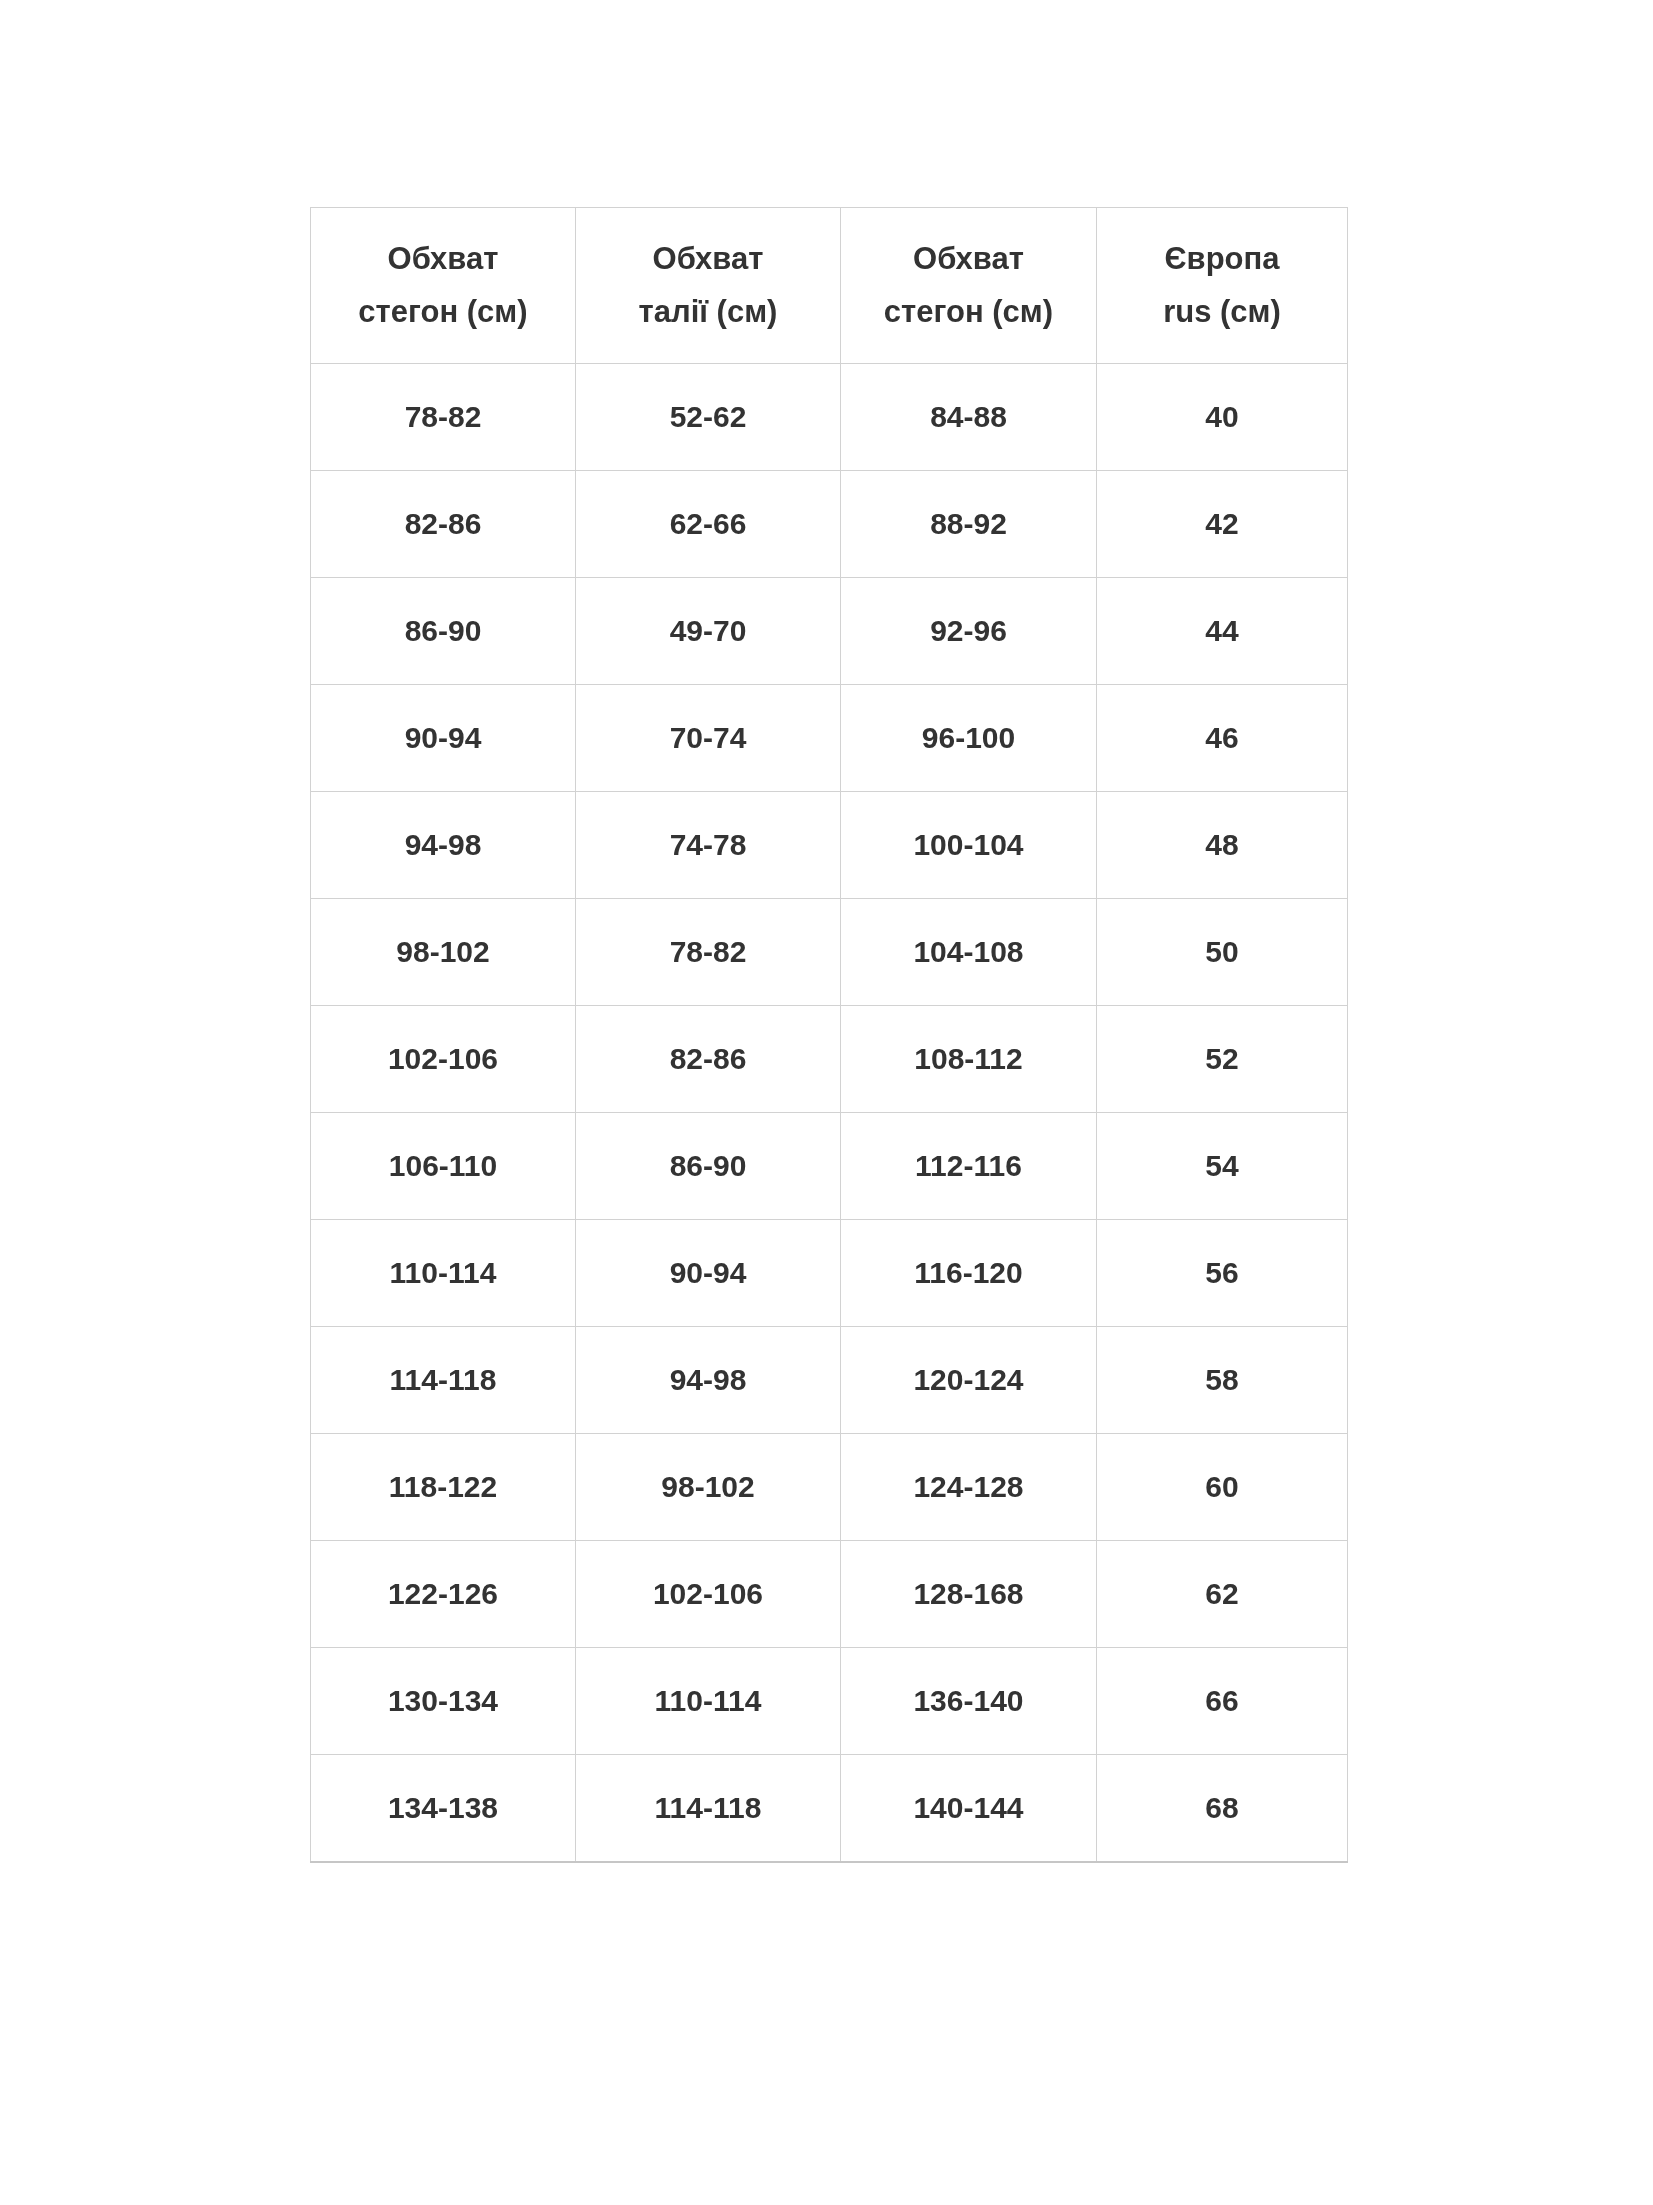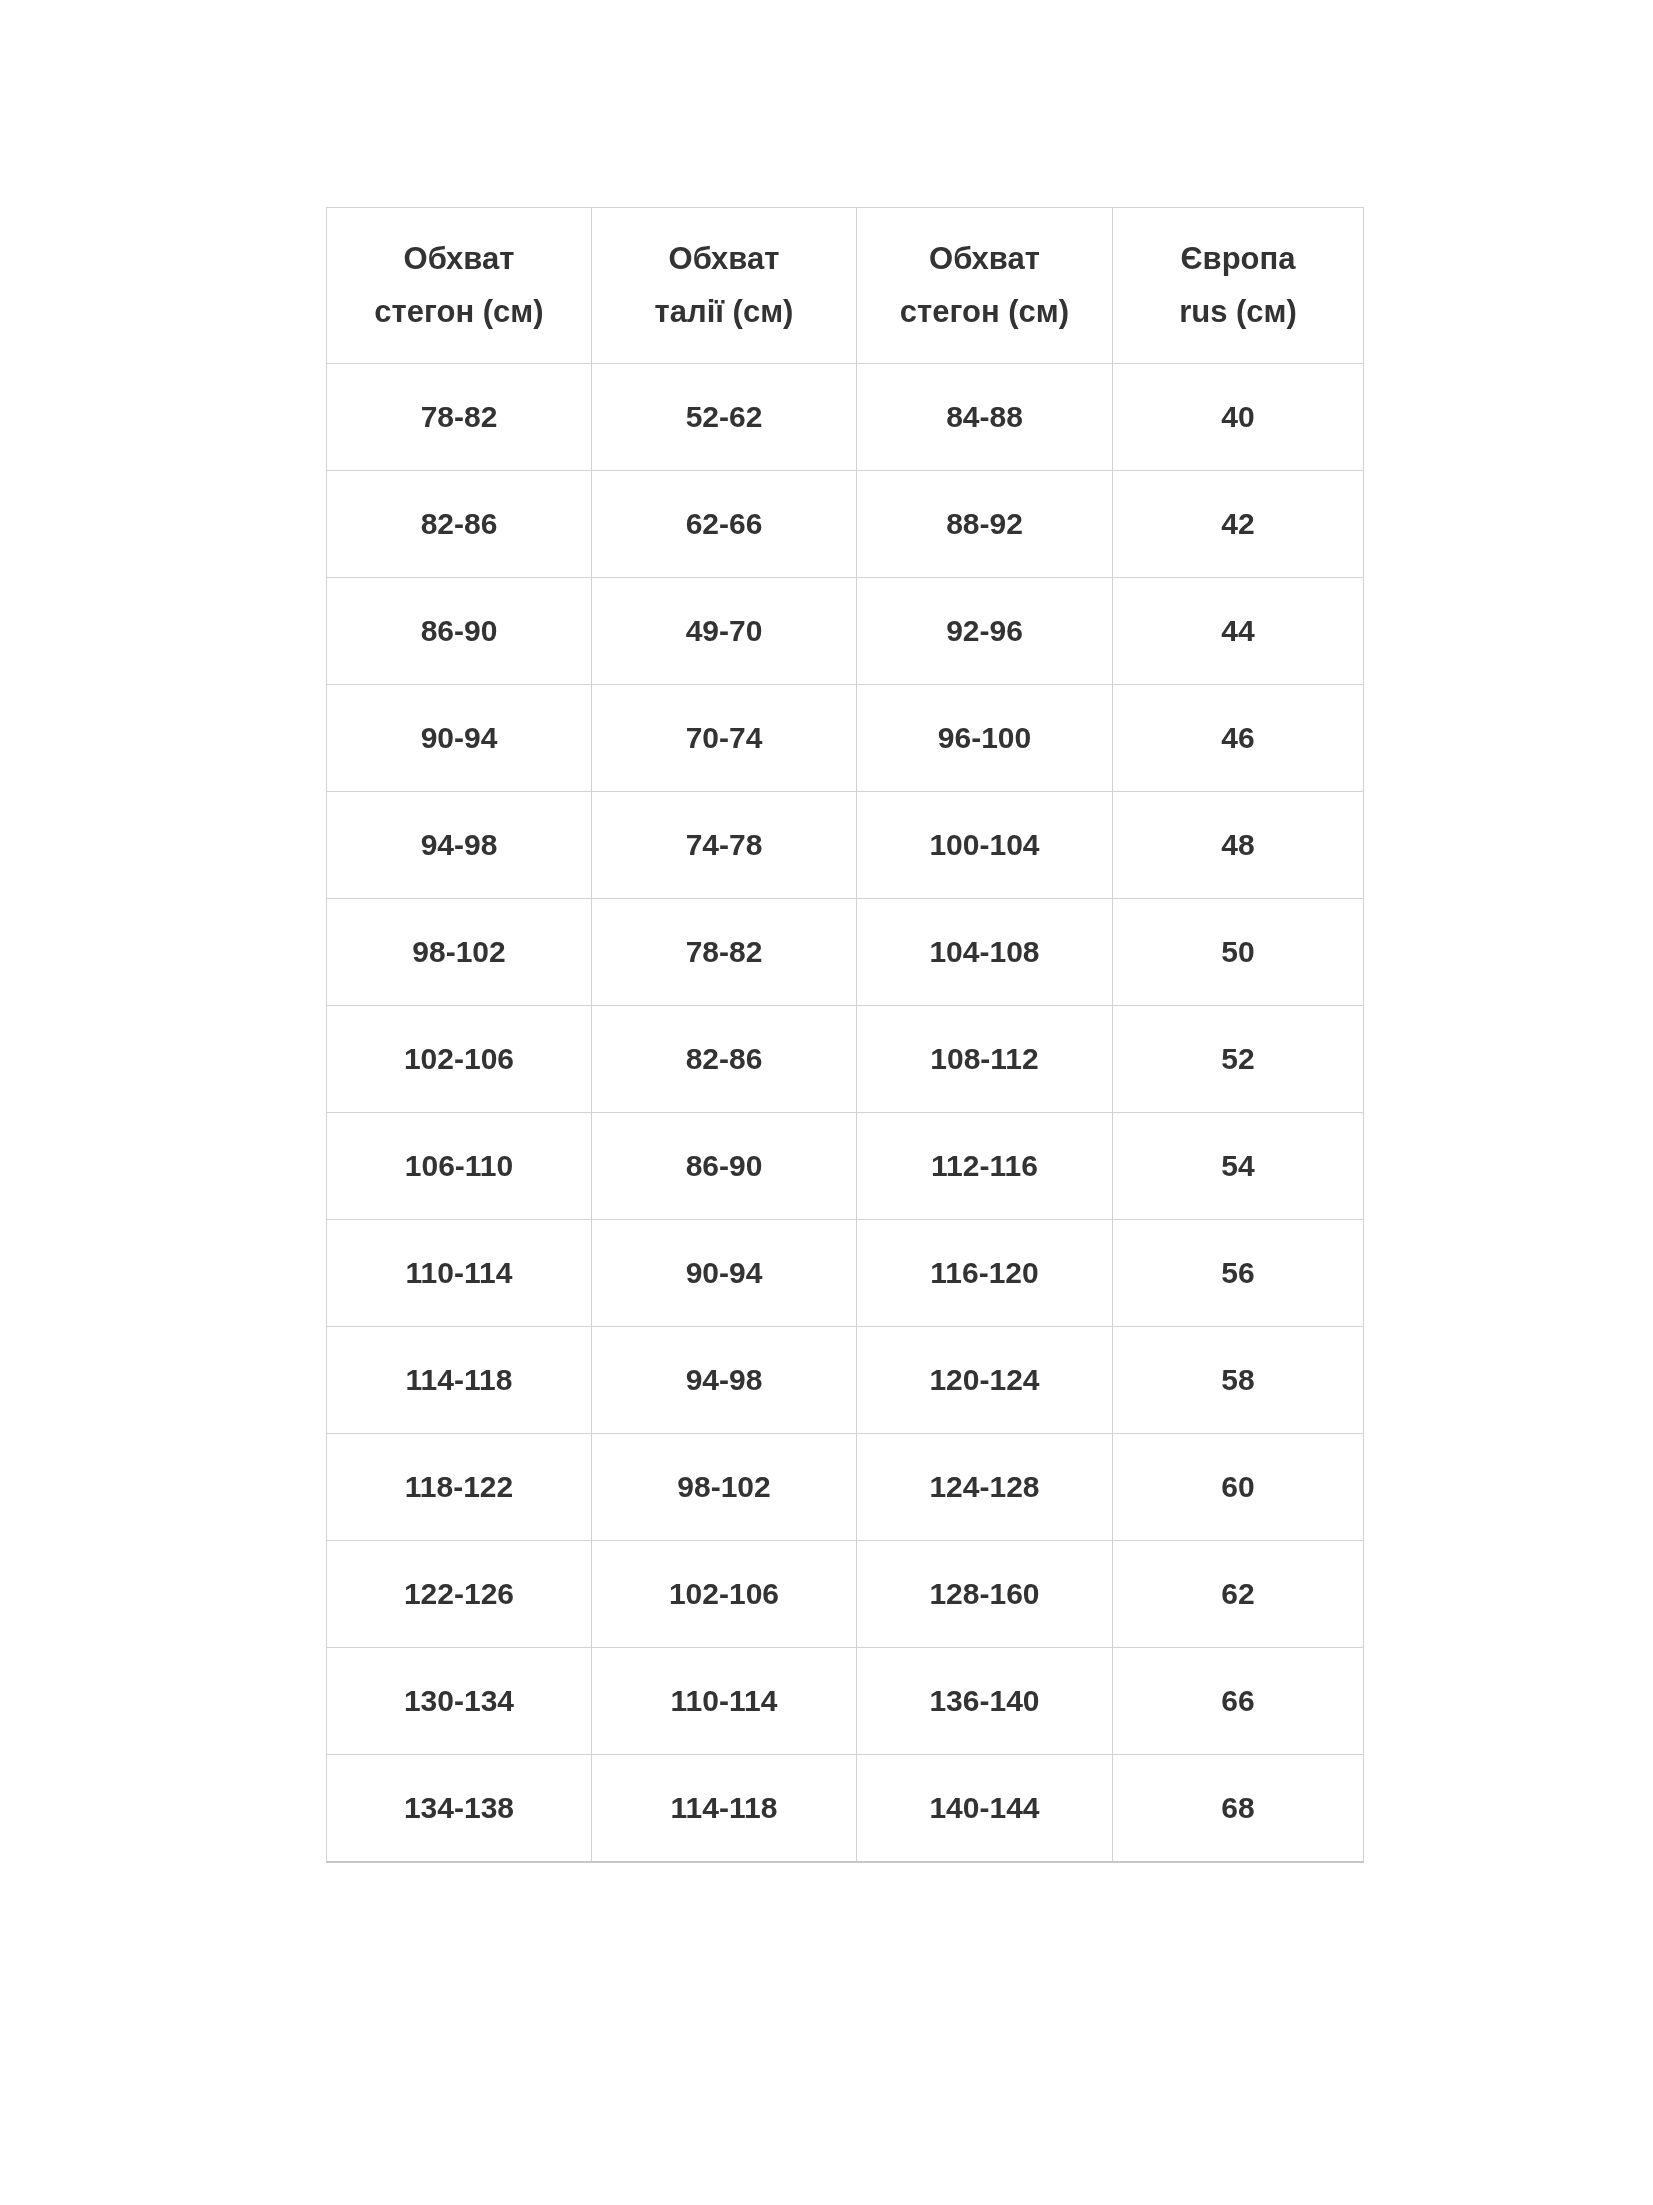--- a/index.html
+++ b/index.html
@@ -34,21 +34,20 @@
   table.size-chart th,
   table.size-chart td {
     border: 1.6px solid #d2d2d2;
     text-align: center;
     vertical-align: middle;
     padding: 0;
     background: #ffffff;
   }
   table.size-chart {
     border-bottom: 2.5px solid #c6c6c6;
-    margin-left: 16px;
   }
   table.size-chart thead th {
     height: 155px;
     font-size: 31px;
     font-weight: 700;
     line-height: 1.7;
   }
   table.size-chart tbody td {
     height: 106px;
     font-size: 30px;
@@ -152,21 +151,21 @@
         </tr>
         <tr>
           <td>118-122</td>
           <td>98-102</td>
           <td>124-128</td>
           <td>60</td>
         </tr>
         <tr>
           <td>122-126</td>
           <td>102-106</td>
-          <td>128-160</td>
+          <td>128-168</td>
           <td>62</td>
         </tr>
         <tr>
           <td>130-134</td>
           <td>110-114</td>
           <td>136-140</td>
           <td>66</td>
         </tr>
         <tr>
           <td>134-138</td>

